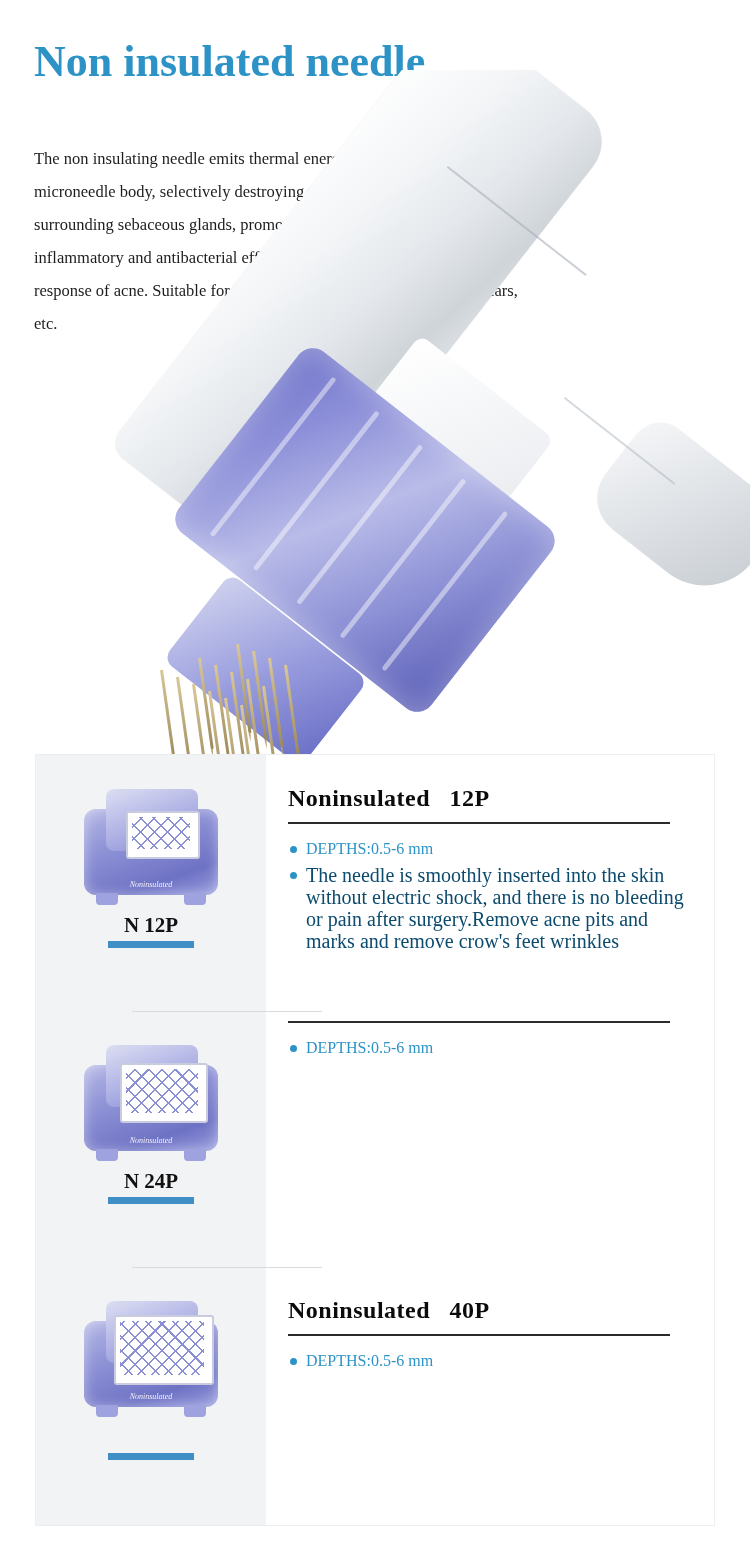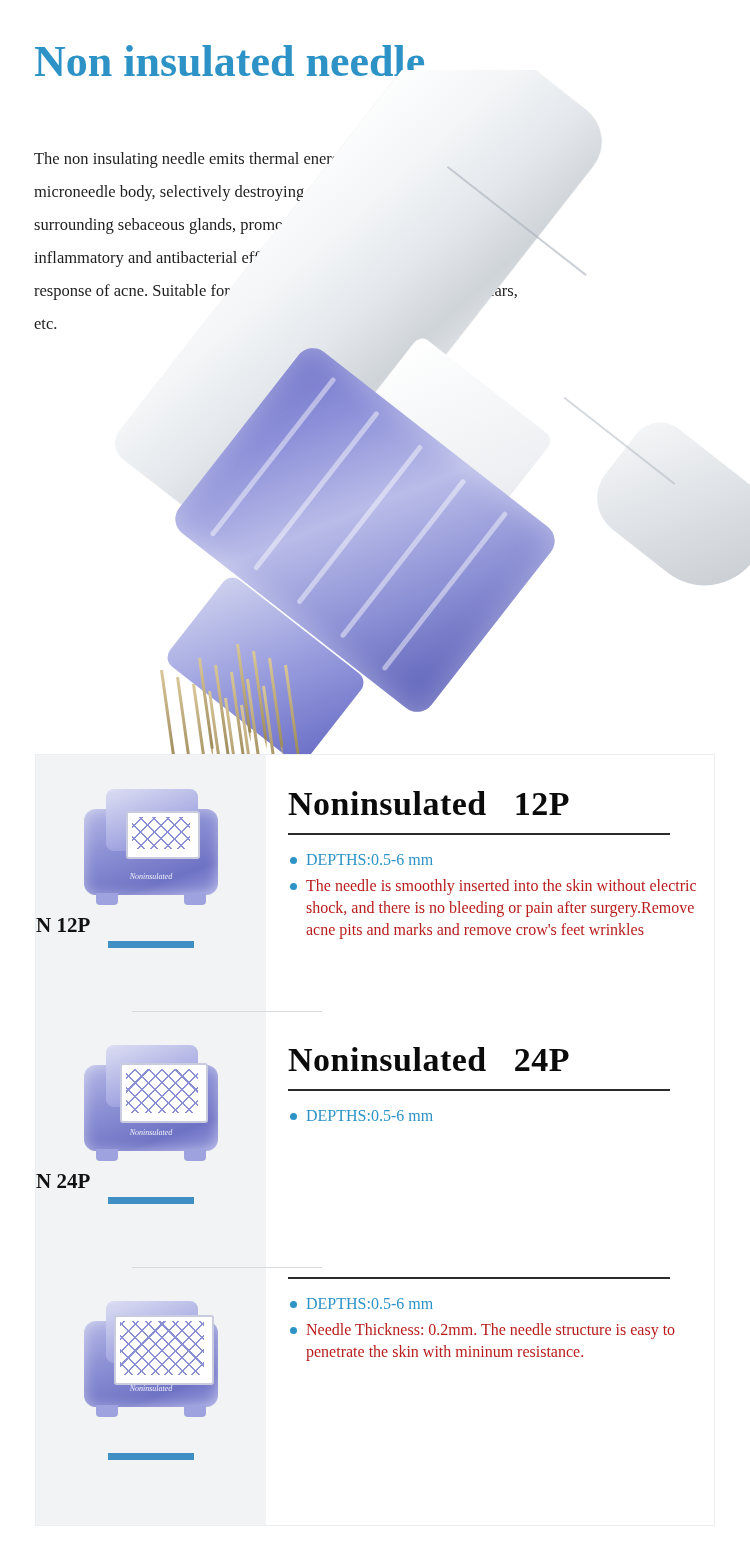--- a/index.html
+++ b/index.html
@@ -235,51 +235,51 @@
     position: absolute;
     bottom: 0;
     width: 22px; height: 12px;
     background: #9ea2de;
     border-radius: 0 0 4px 4px;
   }
   .ct-label {
     position: absolute;
     left: 50%;
     transform: translateX(-50%);
-    bottom: 24px;
+    bottom: 16px;
     font-family: "Liberation Serif", serif;
     font-style: italic;
     font-size: 8px;
     color: #f0f0fa;
     white-space: nowrap;
   }
 
   .thumb-caption {
     position: absolute;
     left: 0;
     width: 230px;
-    text-align: left;
+    text-align: center;
     font-family: "Liberation Serif", serif;
     font-weight: bold;
     font-size: 21px;
     color: #111;
   }
   .thumb-underline {
     position: absolute;
     height: 7px;
     background: #3f8fc4;
     left: 50%;
     transform: translateX(-50%);
     width: 86px;
   }
 
   .item-title {
     font-family: "Liberation Serif", serif;
     font-weight: bold;
-    font-size: 34px;
+    font-size: 24px;
     color: #0b0b0b;
     letter-spacing: .5px;
     margin: 0;
     padding-top: 30px;
     white-space: pre;
   }
   .title-rule {
     margin-top: 10px;
     width: 382px;
     height: 2px;
@@ -287,23 +287,23 @@
   }
   ul.bullets {
     list-style: none;
     margin: 14px 0 0 0;
     padding: 0;
   }
   ul.bullets li {
     position: relative;
     padding-left: 18px;
     font-family: "Liberation Serif", serif;
-    font-size: 16px;
+    font-size: 20px;
     line-height: 22px;
-    color: #b91c1c;
+    color: #0c4a6e;
     margin-bottom: 4px;
     max-width: 392px;
   }
   ul.bullets li::before {
     content: "";
     position: absolute;
     left: 2px;
     top: 8px;
     width: 7px;
     height: 7px;
@@ -393,21 +393,20 @@
           <div class="ct-plate" style="left:44px;top:24px;width:84px;height:56px;"></div>
           <div class="ct-grid" style="left:50px;top:30px;width:72px;height:44px;"></div>
           <div class="ct-foot" style="left:20px;"></div>
           <div class="ct-foot" style="left:108px;"></div>
           <div class="ct-label">Noninsulated</div>
         </div>
         <div class="thumb-caption" style="top: 158px;">N 24P</div>
         <div class="thumb-underline" style="top: 186px;"></div>
       </div>
       <div class="col-txt">
-        <div class="item-title">Noninsulated   24P</div>
         <div class="title-rule"></div>
         <ul class="bullets">
           <li class="depth">DEPTHS:0.5-6 mm</li>
         </ul>
       </div>
     </div>
     <div class="row-sep" style="top: 512px;"></div>
     <div class="row" style="top: 512px;">
       <div class="col-img">
         <div class="cart-thumb">
@@ -415,20 +414,20 @@
           <div class="ct-top"></div>
           <div class="ct-plate" style="left:38px;top:20px;width:96px;height:66px;"></div>
           <div class="ct-grid" style="left:44px;top:26px;width:84px;height:54px;"></div>
           <div class="ct-foot" style="left:20px;"></div>
           <div class="ct-foot" style="left:108px;"></div>
           <div class="ct-label">Noninsulated</div>
         </div>
         <div class="thumb-underline" style="top: 186px;"></div>
       </div>
       <div class="col-txt">
+        <div class="item-title">Noninsulated   40P</div>
         <div class="title-rule"></div>
         <ul class="bullets">
           <li class="depth">DEPTHS:0.5-6 mm</li>
-          <li>Needle Thickness: 0.2mm.  The needle structure is easy to penetrate the skin with mininum resistance.</li>
         </ul>
       </div>
     </div>
   </div>
 
 </body></html>

